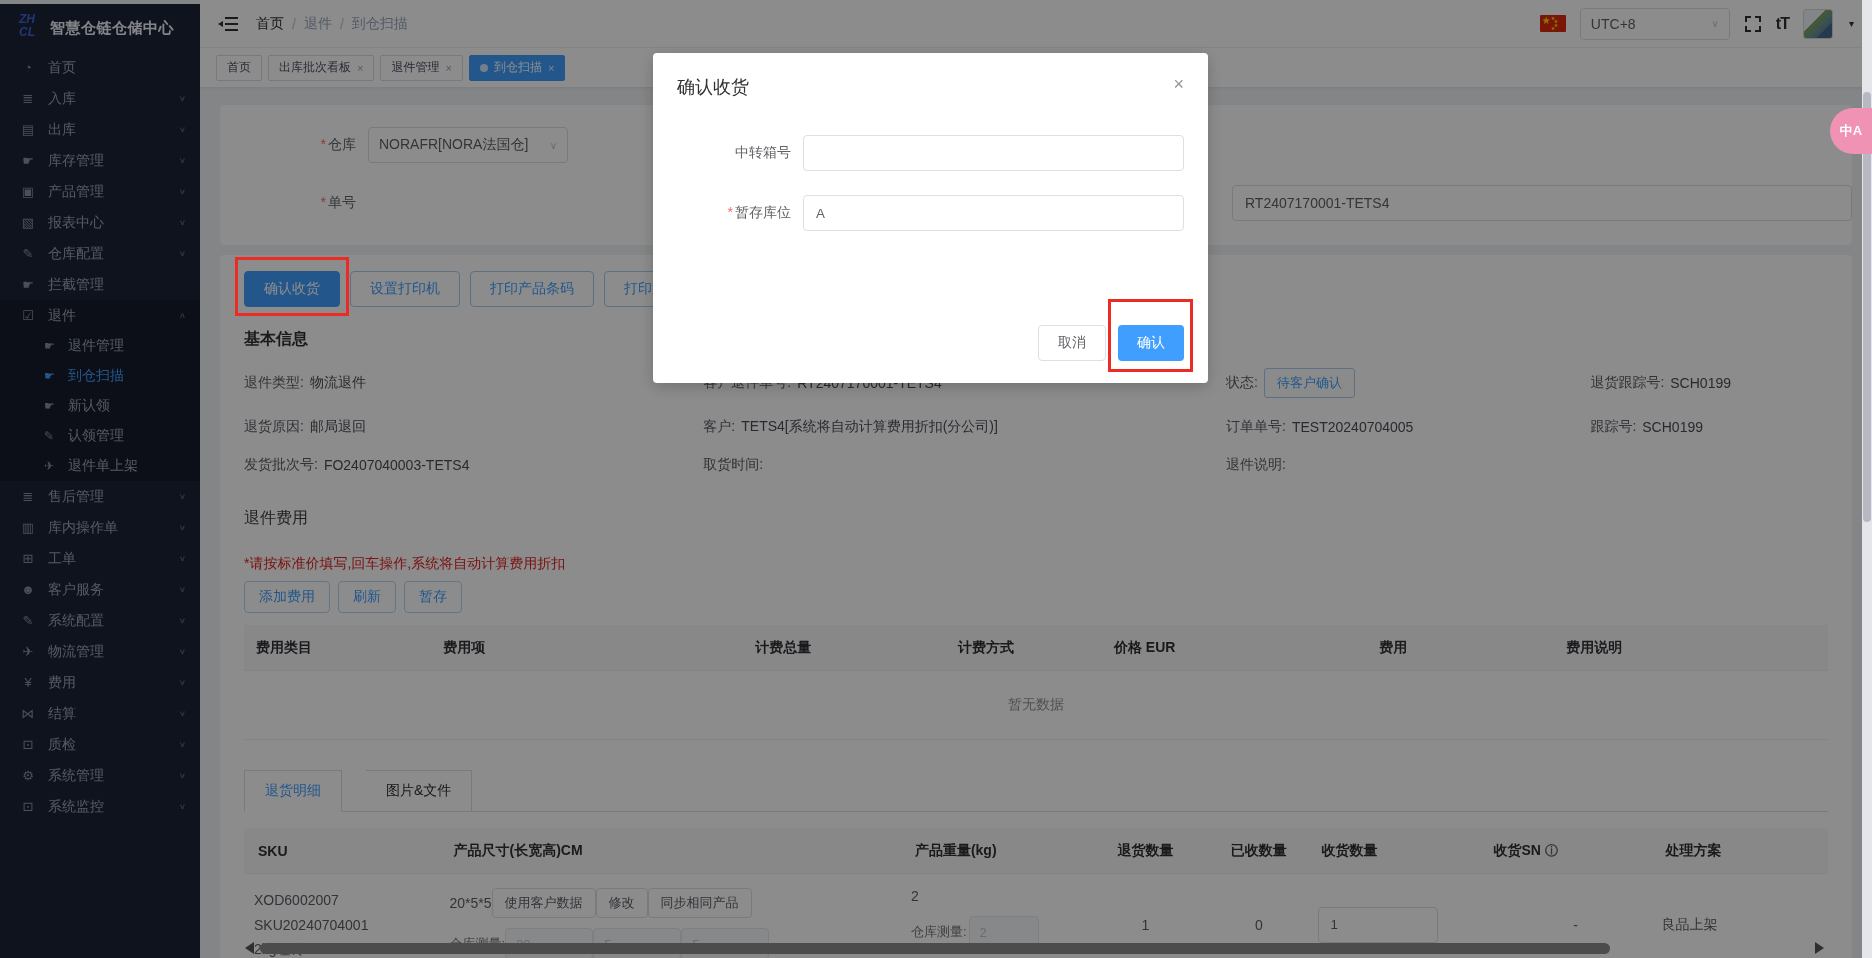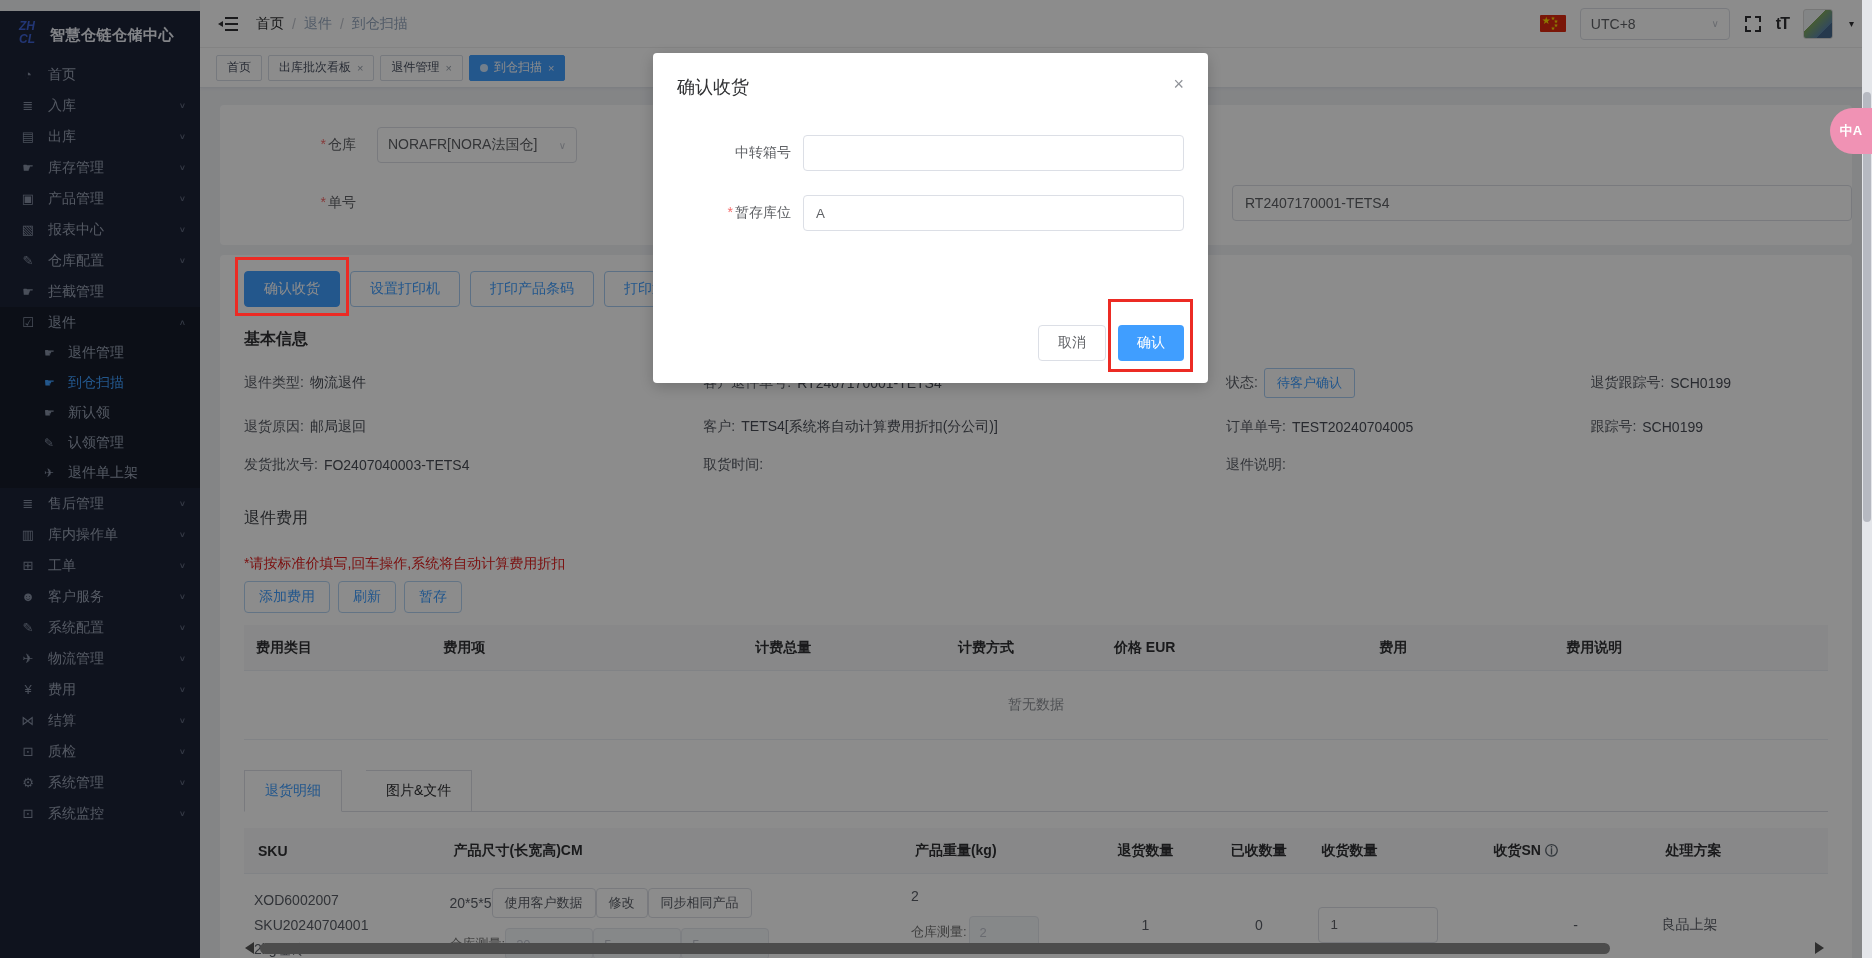--- a/index.html
+++ b/index.html
@@ -1,20 +1,20 @@
 <!DOCTYPE html>
 <html><head>
 <meta charset="utf-8">
 <style>
   *{margin:0;padding:0;box-sizing:border-box;font-family:"Liberation Sans","DejaVu Sans",sans-serif;}
   html,body{width:1872px;height:958px;overflow:hidden;background:#f0f2f5;font-size:14px;color:#303133;}
   .app{position:relative;width:1872px;height:958px;}
 
   
-  .sidebar{position:absolute;left:0;top:11px;bottom:0;width:200px;background:#1d2438;overflow:hidden;}
+  .sidebar{position:absolute;left:0;top:4px;bottom:0;width:200px;background:#1d2438;overflow:hidden;}
   .logo-row{height:48px;display:flex;align-items:center;padding-left:12px;gap:8px;}
   .logo-glyph{width:30px;height:30px;font-family:"Liberation Serif","DejaVu Serif",serif;font-style:italic;font-weight:bold;color:#3f63d6;font-size:12px;line-height:13px;text-align:center;}
   .logo-title{color:#eef1f8;font-weight:bold;font-size:15px;letter-spacing:.5px;}
   .s-item{height:31px;display:flex;align-items:center;padding:0 14px 0 20px;color:#9aa3b5;cursor:pointer;}
   .s-item .s-icon{width:16px;margin-right:12px;font-size:13px;color:#8791a5;text-align:center;}
   .s-item .s-label{flex:1;font-size:14px;}
   .s-item .s-chev{font-size:10px;color:#626b80;transform:scaleY(.8);}
   .s-group{background:#161c2b;}
   .s-child{height:30px;display:flex;align-items:center;padding-left:44px;color:#9aa3b5;cursor:pointer;}
   .s-child .s-icon{width:14px;margin-right:10px;font-size:12px;color:#8791a5;}
@@ -45,21 +45,21 @@
   .tabbar{height:40px;background:#fff;display:flex;align-items:center;padding:0 16px;gap:6px;border-bottom:1px solid #e4e7ed;box-shadow:0 1px 3px rgba(0,21,41,.04);}
   .vtab{height:26px;display:flex;align-items:center;gap:6px;padding:0 10px;border:1px solid #d8dce5;background:#fff;font-size:12px;color:#495060;border-radius:2px;cursor:pointer;}
   .vtab .x{font-size:11px;color:#9aa2ad;}
   .vtab.active{background:#409eff;border-color:#409eff;color:#fff;}
   .vtab.active .x{color:#e8f2ff;}
   .vtab .dot{width:8px;height:8px;border-radius:50%;background:rgba(255,255,255,.75);}
 
   .content{position:absolute;top:89px;left:0;right:0;bottom:0;padding:16px 20px 0 20px;overflow:hidden;}
   .card{background:#fff;border-radius:4px;}
   .cardA{padding:22px 0 24px 0;margin-bottom:10px;}
-  .form-row{display:flex;align-items:center;margin-left:60px;gap:9px;}
+  .form-row{display:flex;align-items:center;margin-left:60px;}
   .form-row + .form-row{margin-top:22px;justify-content:space-between;}
   .f-label{width:76px;text-align:right;color:#606266;margin-right:12px;}
   .req{color:#f56c6c;margin-right:2px;}
   .sel{width:200px;height:36px;border:1px solid #dcdfe6;border-radius:4px;display:flex;align-items:center;padding:0 10px;color:#606266;cursor:pointer;background:#fff;}
   .sel .sc{margin-left:auto;color:#c0c4cc;font-size:10px;}
   .inp{height:36px;border:1px solid #dcdfe6;border-radius:4px;padding:0 12px;color:#606266;font-size:14px;background:#fff;outline:none;}
   .order-inp{width:620px;}
   .cardB{padding:16px 24px 120px 24px;position:relative;min-height:640px;}
 
   .actions{display:flex;align-items:center;gap:10px;}

